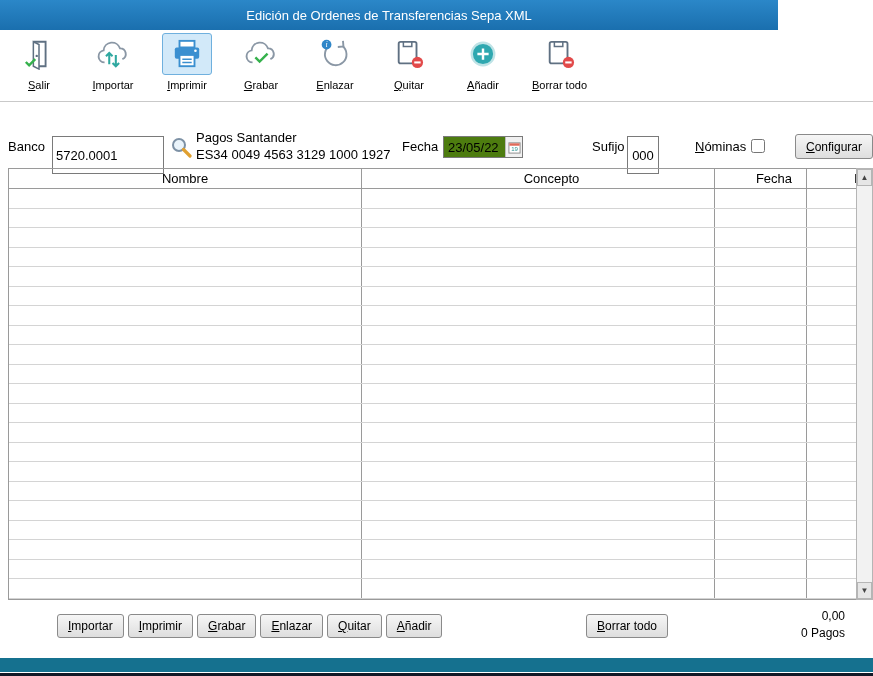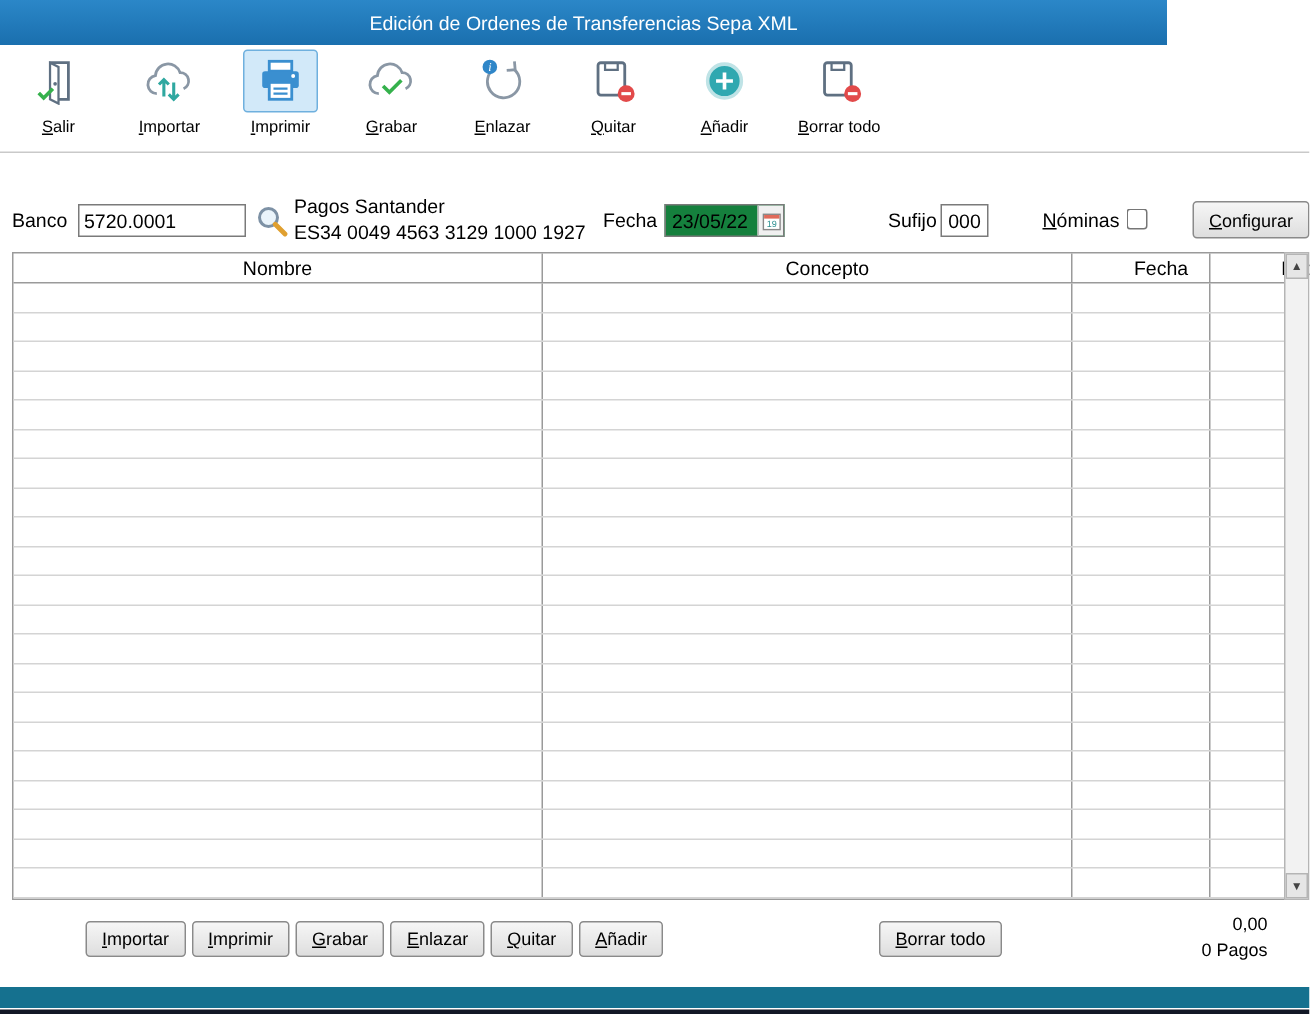--- a/index.html
+++ b/index.html
@@ -33,27 +33,27 @@
     width:50px; height:42px; display:flex; align-items:center; justify-content:center;
     border:1px solid transparent; border-radius:3px;
   }
   .tool.selected .iconbox { background:#d2e9f9; border-color:#6fb0de; }
   .tb-label { display:block; font-size:11px; margin-top:4px; color:#000; }
   .mnemonic::first-letter { text-decoration:underline; }
   
   .formrow { position:absolute; left:0; top:128px; width:873px; height:38px; }
   .flabel { position:absolute; font-size:13px; }
   .tinput {
-    border:1px solid #7a7a7a; height:22px; font-family:inherit; font-size:13px;
+    border:1px solid #7a7a7a; height:38px; font-family:inherit; font-size:13px;
     padding:0 3px; background:#fff;
   }
   #banco-input  { position:absolute; left:52px;  top:8px; width:112px; }
   .searchbtn { position:absolute; left:170px; top:7px; width:24px; height:24px; border:none; background:transparent; cursor:pointer; }
   .bankinfo { position:absolute; left:196px; top:1px; line-height:17px; font-size:13px; }
-  #fecha-wrap { position:absolute; left:443px; top:8px; width:80px; height:22px; border:1px solid #7a7a7a; background:#15803d; display:flex; }
+  #fecha-wrap { position:absolute; left:443px; top:8px; width:80px; height:22px; border:1px solid #7a7a7a; background:#4d7c0f; display:flex; }
   #fecha-text { flex:1; padding:3px 0 0 4px; font-size:13px; }
   #fecha-btn { width:17px; border:none; background:#f0f0f0; border-left:1px solid #bbb; cursor:pointer; padding:0; }
   #sufijo-input { position:absolute; left:627px; top:8px; width:32px; text-align:center; }
   #nominas-check { position:absolute; left:751px; top:11px; width:14px; height:14px; }
   .btn {
     background:linear-gradient(#f6f6f6,#dedede); border:1px solid #8a8a8a; border-radius:3px;
     font-family:inherit; font-size:12px; padding:4px 10px; cursor:pointer; color:#000;
   }
   #configurar-btn { position:absolute; left:795px; top:6px; height:25px; }
   

